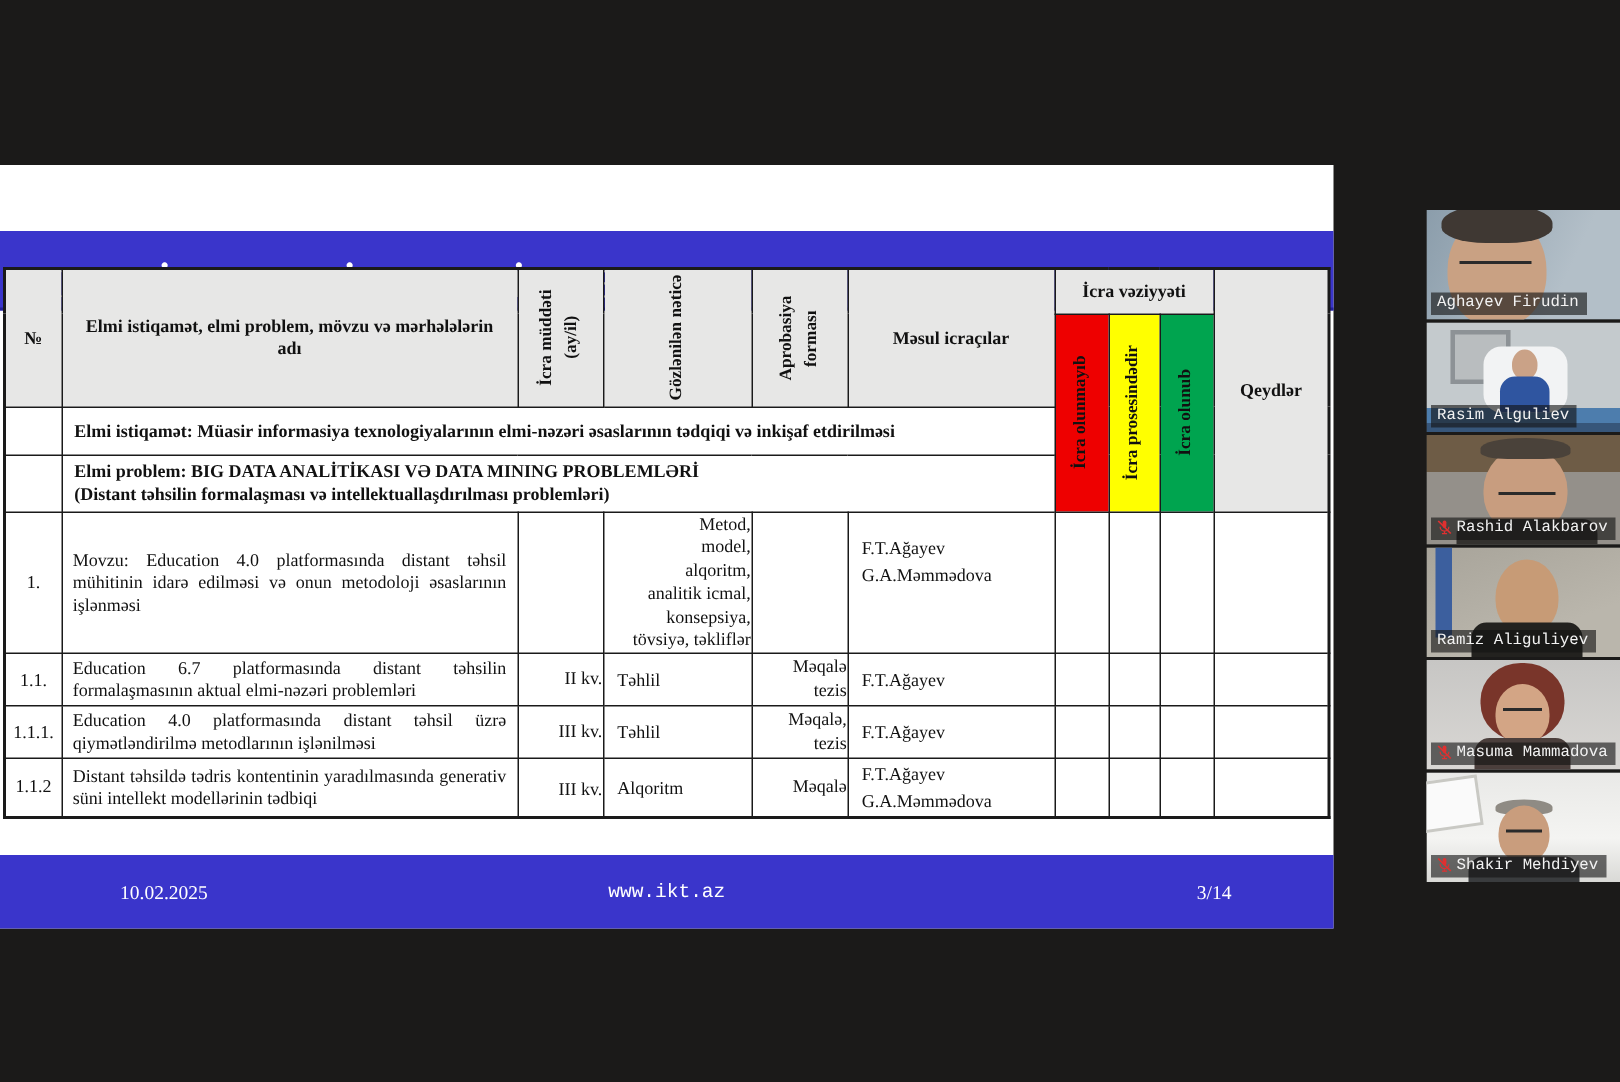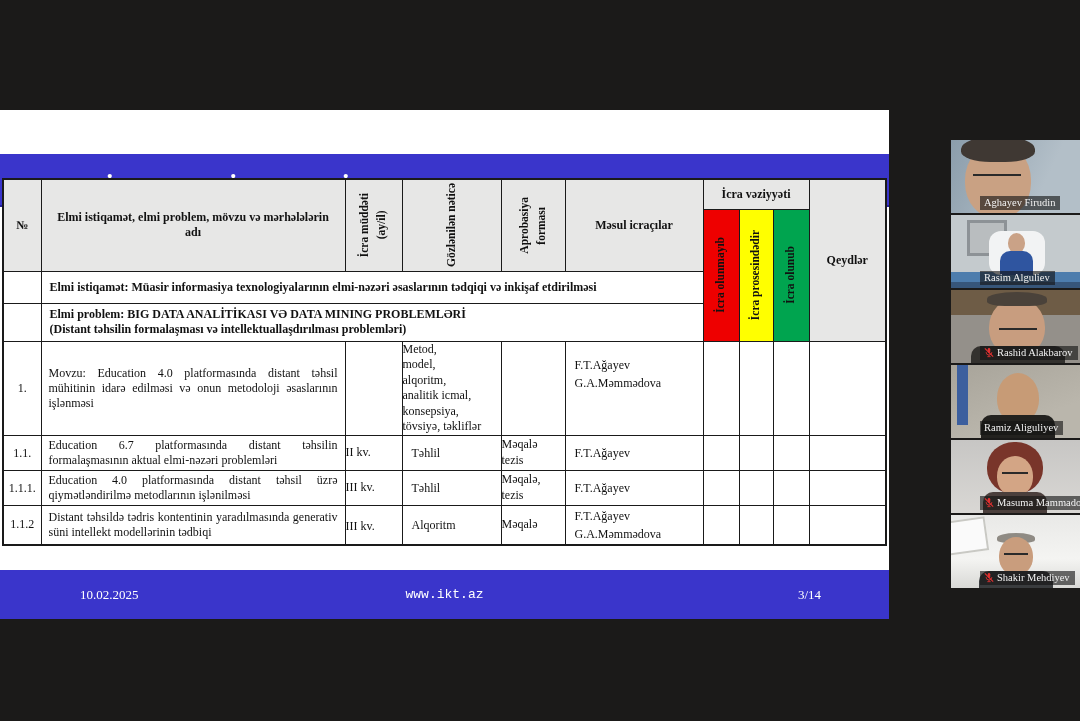--- a/index.html
+++ b/index.html
@@ -24,30 +24,30 @@
   table.plan { border:2px solid #1a1a1a; }
   td.hd { background:#e7e7e6; font-weight:bold; text-align:center; }
   td.status-red    { background:var(--status-red,#ee0000); }
   td.status-yellow { background:var(--status-yellow,#ffff00); }
   td.status-green  { background:var(--status-green,#00a44f); }
   .vert { writing-mode:vertical-rl; transform:rotate(180deg); white-space:pre-line;
           margin:0 auto; font-weight:bold; font-size:11.5px; line-height:1.5; }
   td.sec { font-weight:bold; text-align:left; padding:2px 8px; white-space:pre-line; background:#fff; }
   td.num { text-align:center; }
   td.nm  { text-align:justify; padding:2px 7px; line-height:1.25; }
-  td.ctr { text-align:left; white-space:pre-line; line-height:1.3; }
+  td.ctr { text-align:right; white-space:pre-line; line-height:1.3; }
   td.lft { text-align:left; padding-left:9px; white-space:pre-line; line-height:1.5; }
   td.top { vertical-align:top; padding-top:3px; }
   td.blank { background:#fff; }
 
   
   .tile { position:absolute; left:951px; width:129px; height:73px; background:#333; overflow:hidden; }
   .tile .label { position:absolute; left:3px; bottom:3px; background:rgba(20,20,20,.62); color:#f2f2f2;
-                 font-family:Liberation Serif, serif; font-size:10.5px; padding:1px 5px 2px 4px;
-                 display:flex; align-items:center; gap:3px; white-space:nowrap;margin-left:26px; }
+                 font-family:Liberation Mono, monospace; font-size:10.5px; padding:1px 5px 2px 4px;
+                 display:flex; align-items:flex-start; gap:3px; white-space:nowrap; }
   .mic { width:10px; height:11px; flex:0 0 auto; }
 
   
   .bg,.head,.hair,.body,.glasses,.prop { position:absolute; }
   .bg { inset:0; }
   .head { border-radius:50% 50% 46% 46%; }
   .body { border-radius:10px 10px 0 0; }
   .glasses { height:5px; border-top:2px solid #2a2a2a; }
 
   

